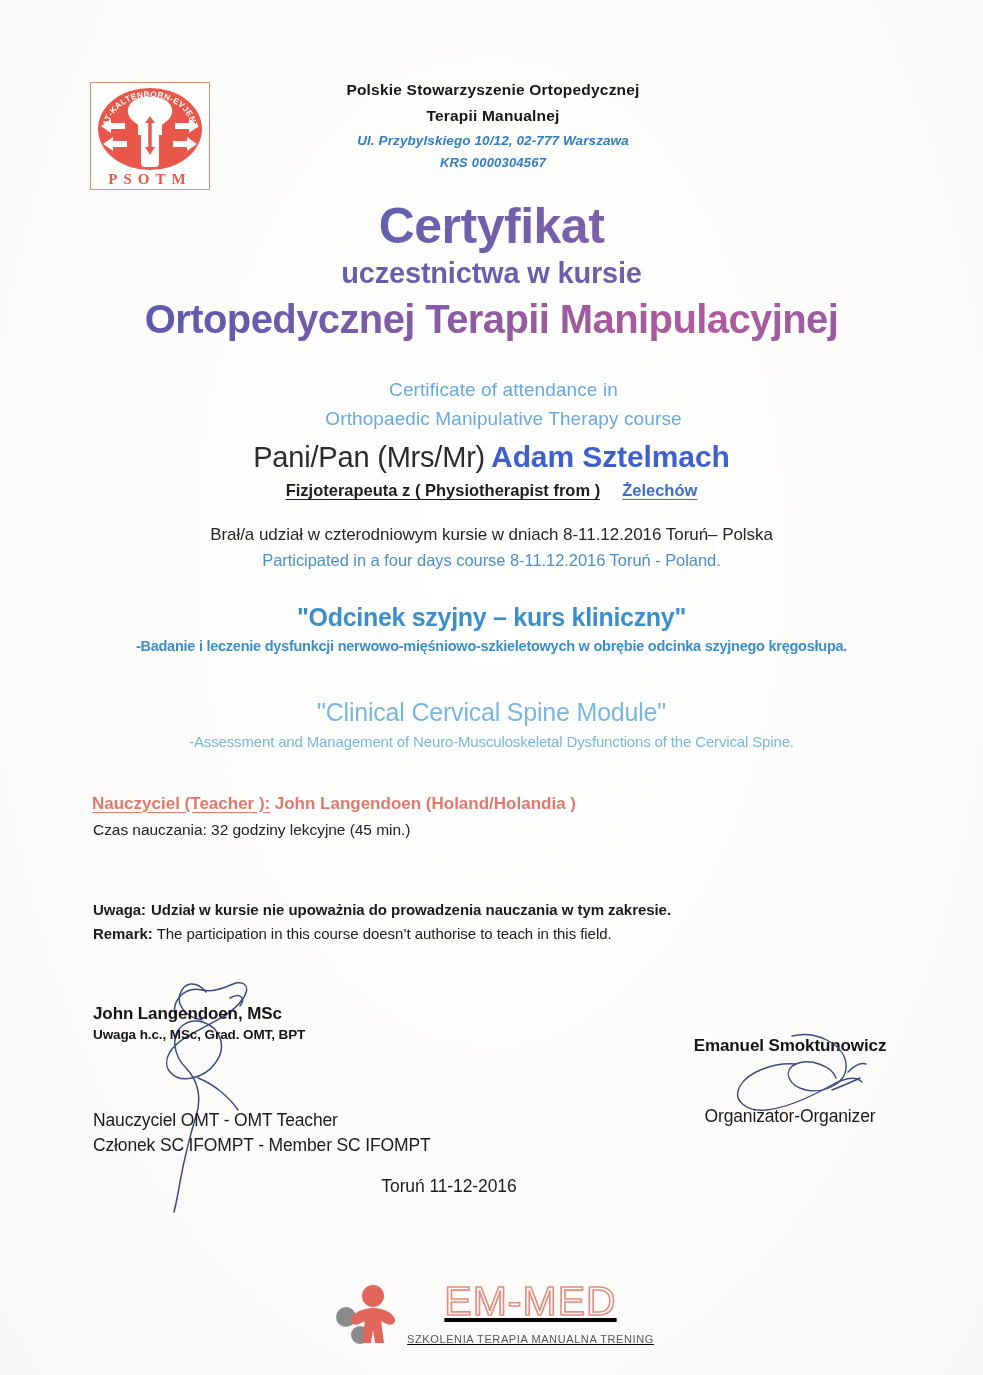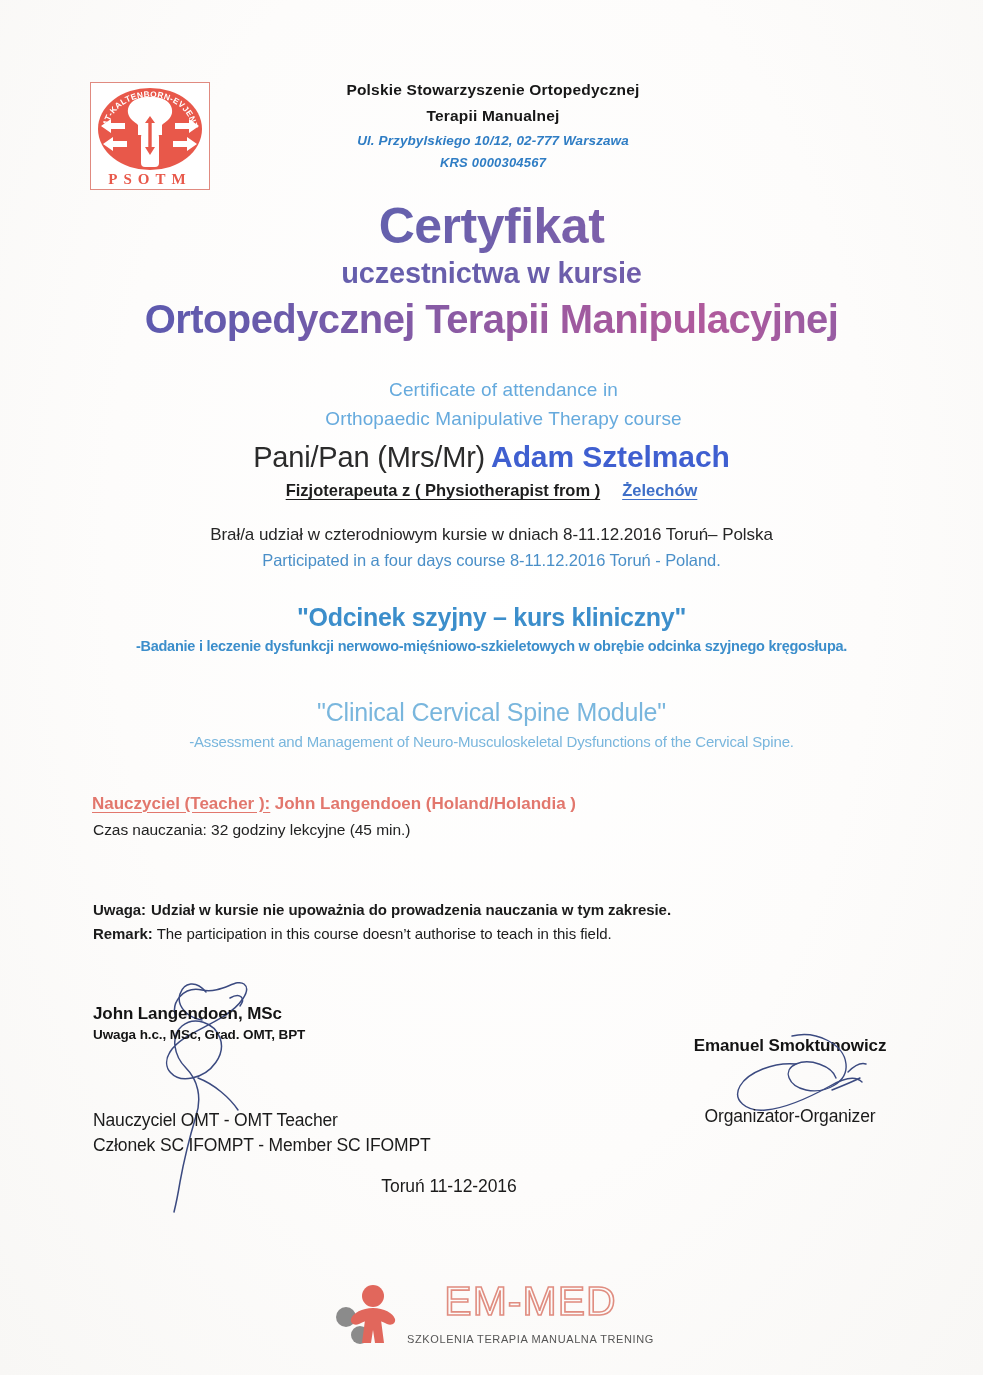--- a/index.html
+++ b/index.html
@@ -388,20 +388,21 @@
 
   
   #footer-logo {
     position: absolute;
     top: 1282px;
     left: 0;
     width: 983px;
     display: flex;
     justify-content: center;
     align-items: flex-start;
+    text-decoration: underline;
   }
   #emmed-wrap {
     display: flex;
     align-items: center;
     gap: 4px;
   }
   .emmed-text-col {
     display: flex;
     flex-direction: column;
     align-items: center;

